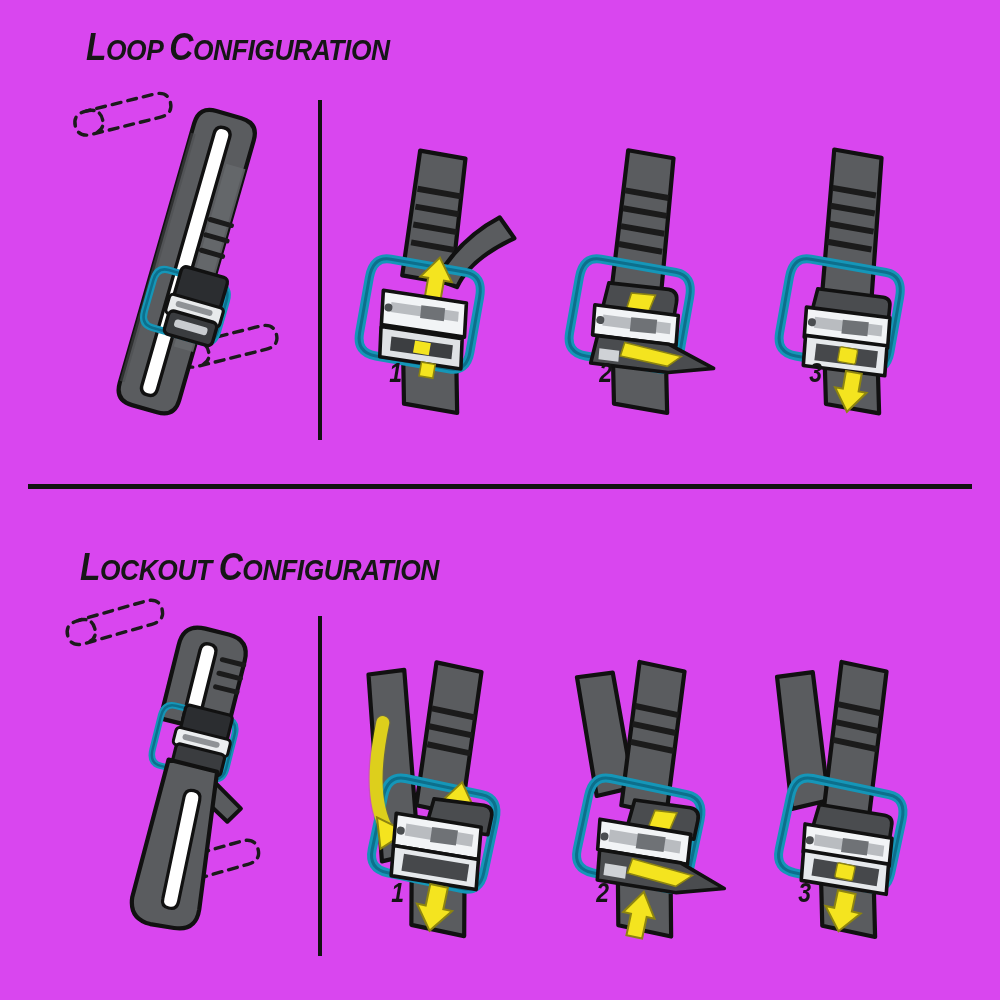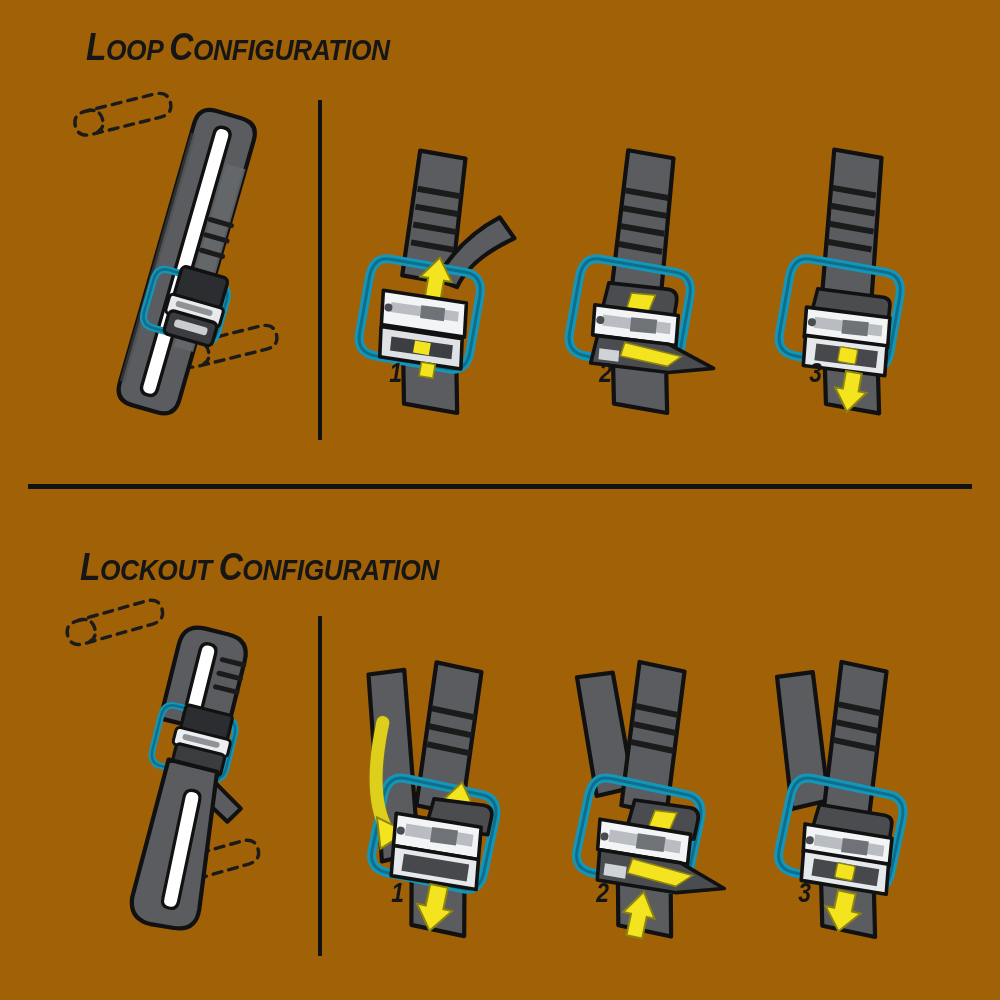--- a/index.html
+++ b/index.html
@@ -13,21 +13,21 @@
     position: relative;
     font-family: "Liberation Sans", sans-serif;
     overflow: hidden;
   }
 
   .page {
     position: absolute;
     inset: 0;
     width: 1000px;
     height: 1000px;
-    background: #a16207;
+    background: #d946ef;
   }
 
   
   .section-title {
     position: absolute;
     font-family: "Liberation Sans", sans-serif;
     font-weight: 700;
     font-style: italic;
     color: #161616;
     letter-spacing: -0.5px;

